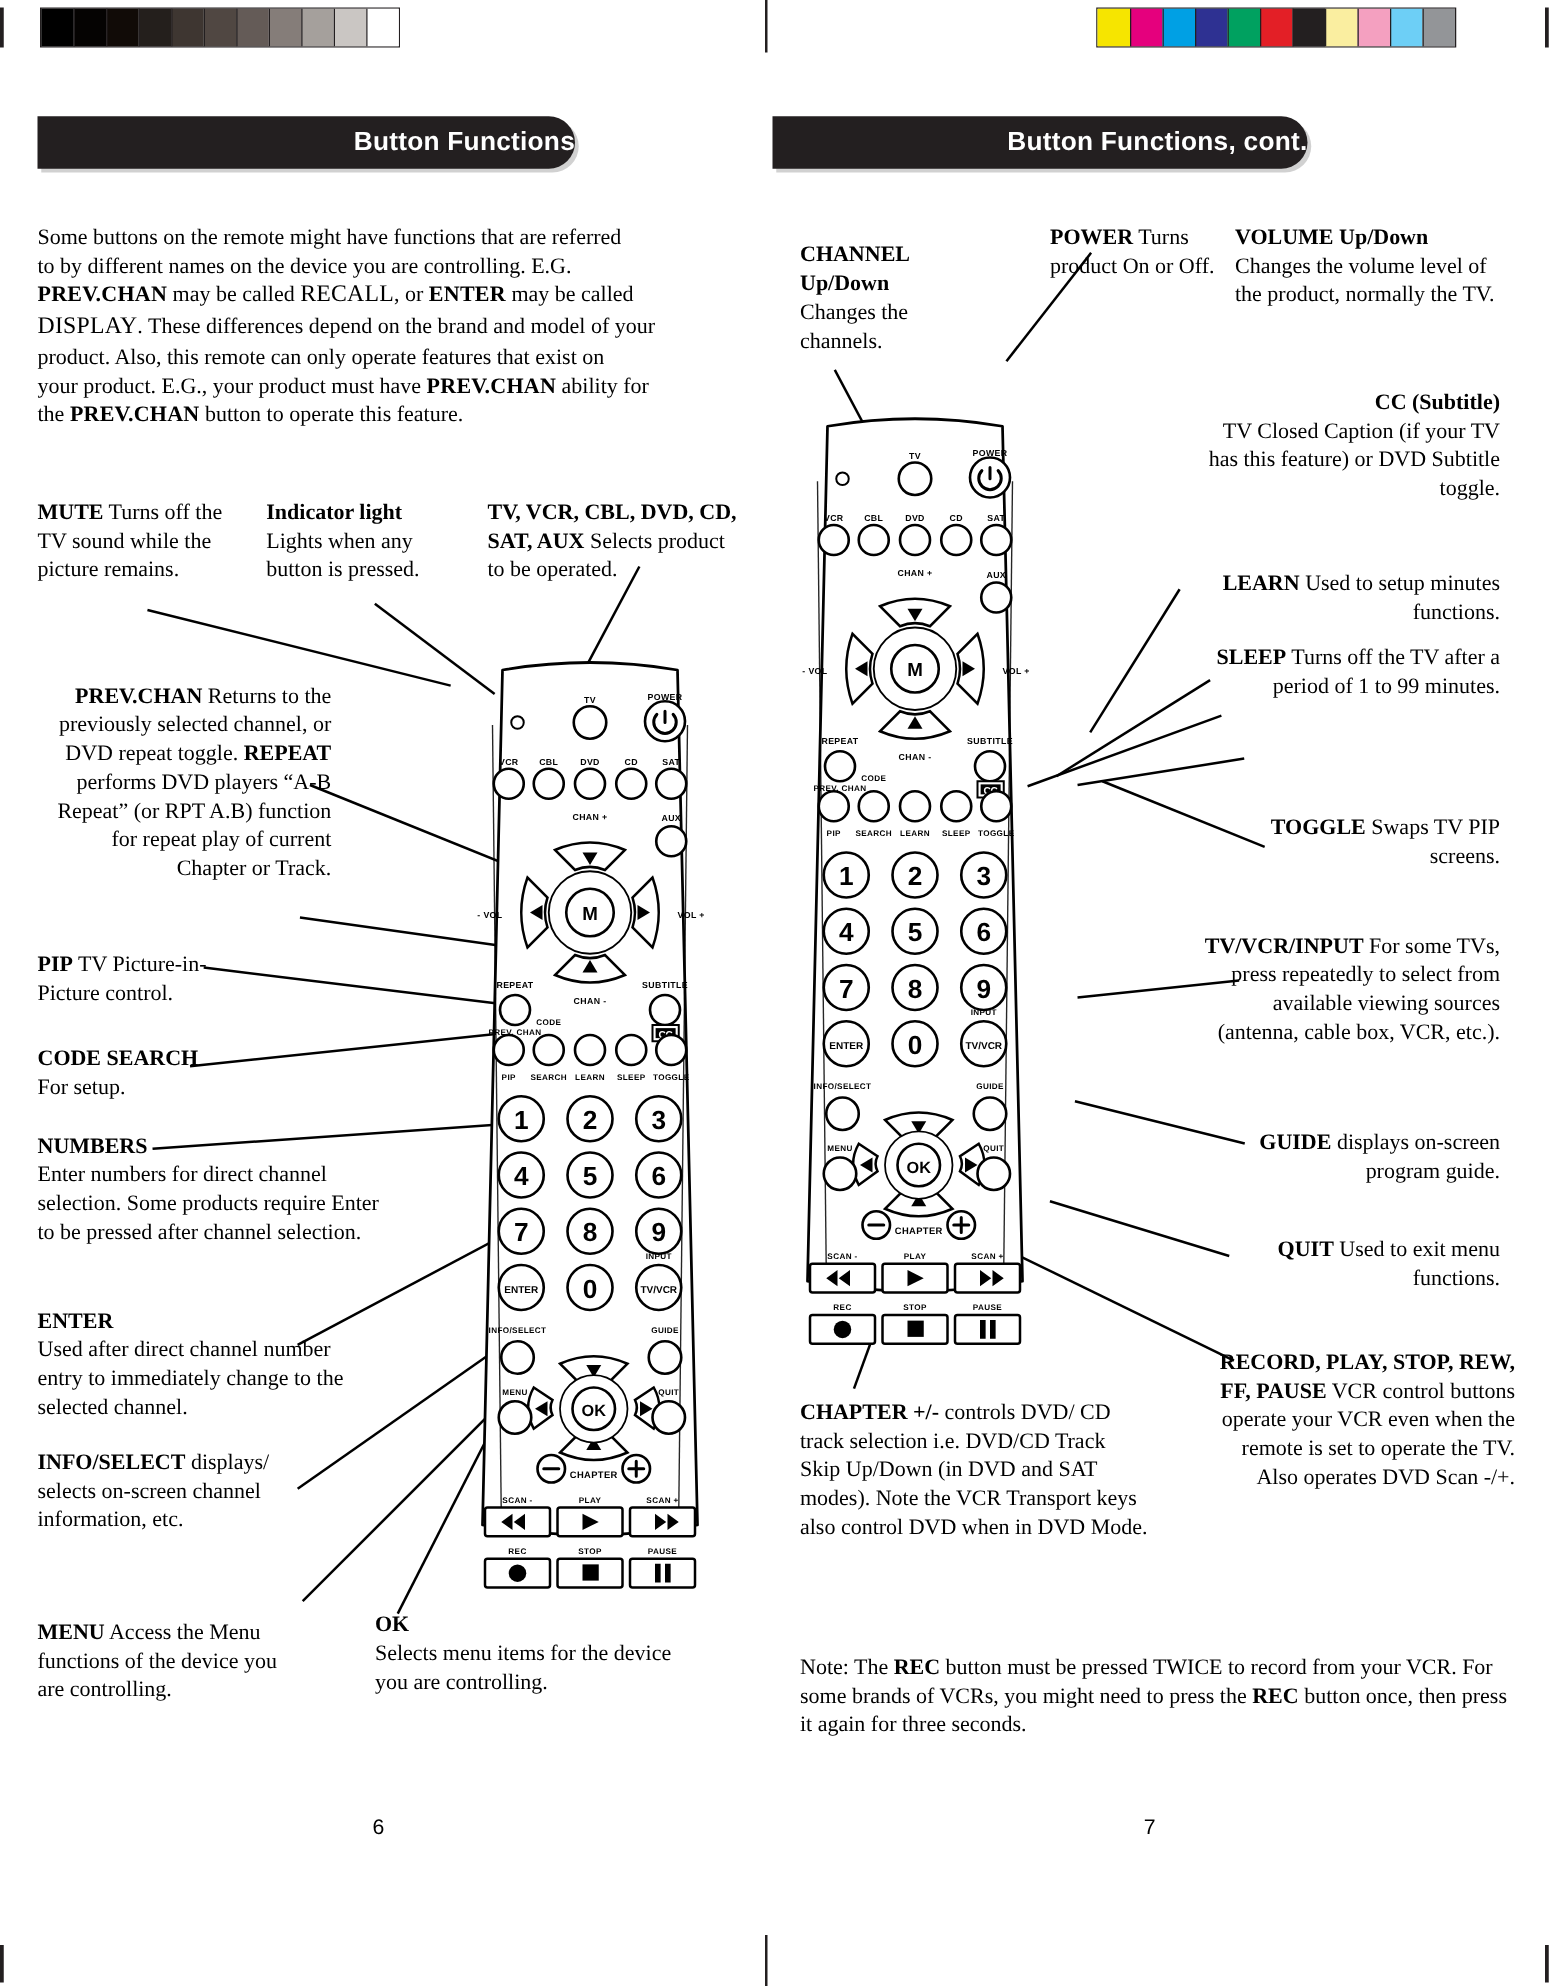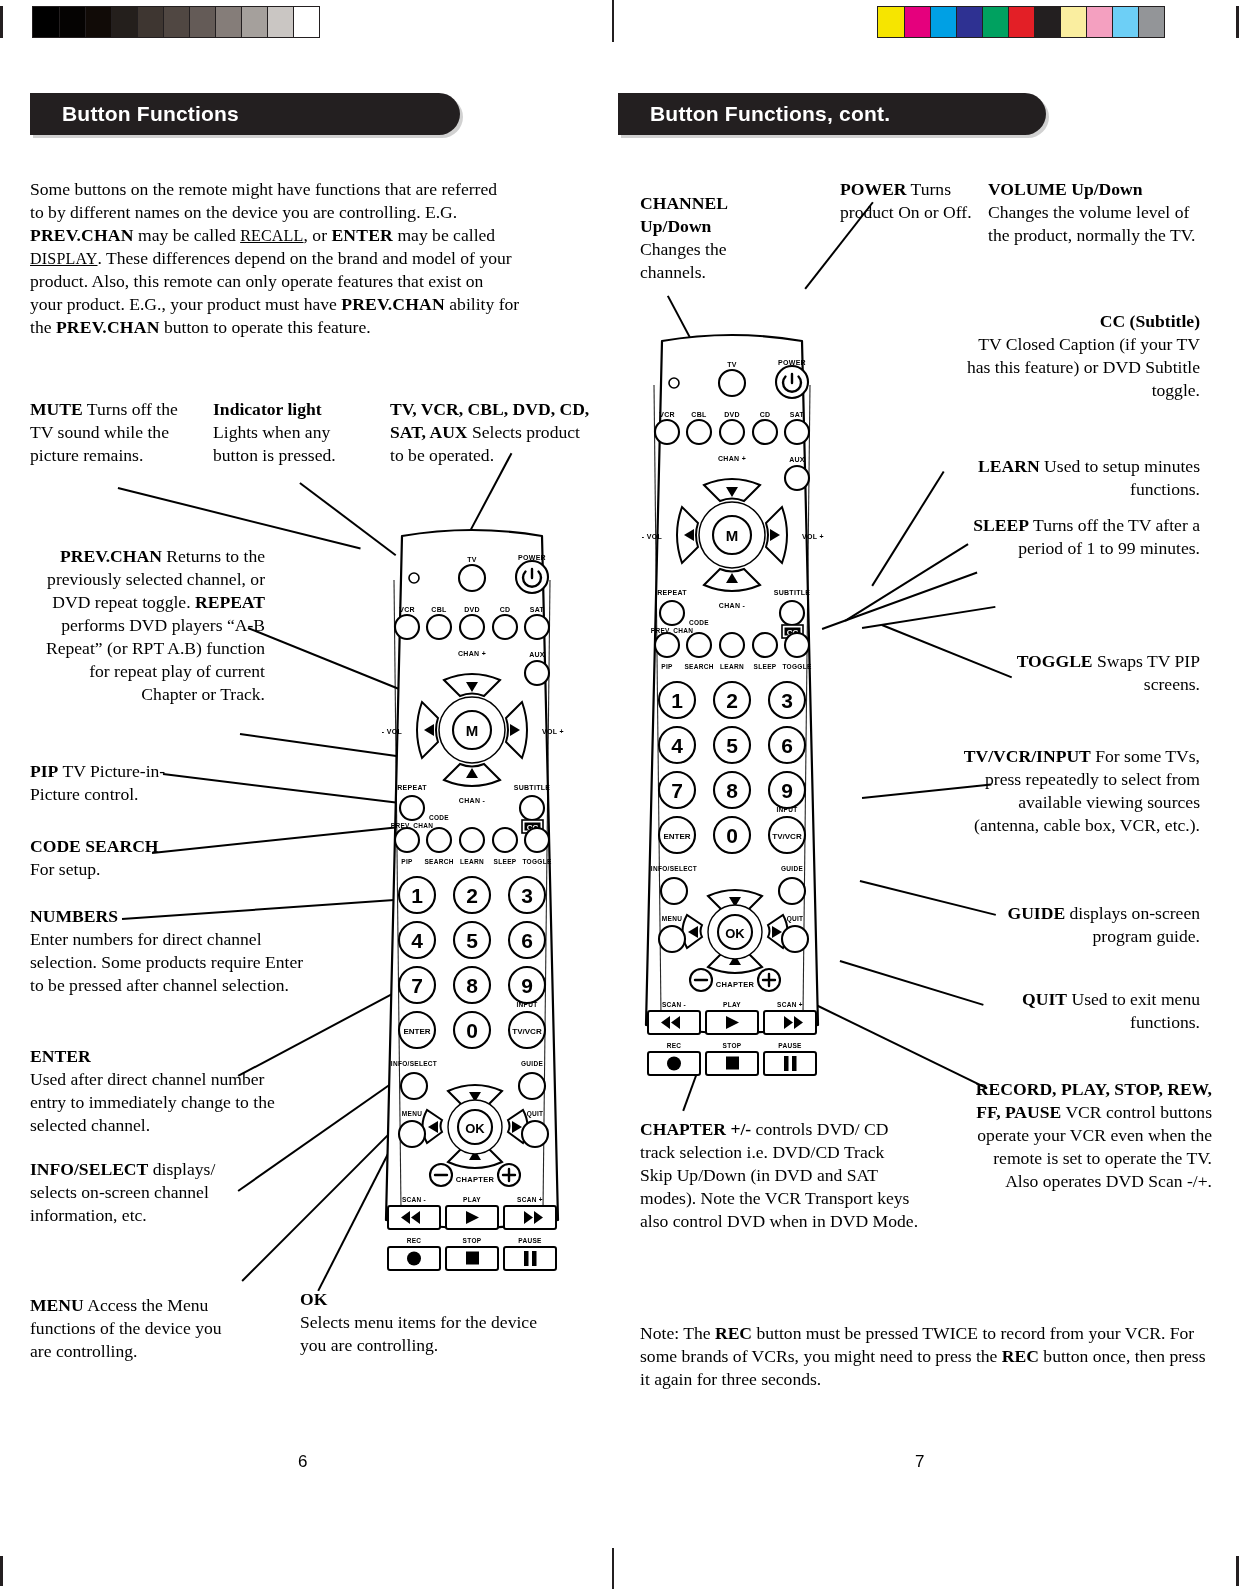--- a/index.html
+++ b/index.html
@@ -28,37 +28,38 @@
   .cm-bl     { left: 0px;   top: 1556px; width: 3px; height: 30px; }
   .cm-br     { left: 1236px;top: 1556px; width: 3px; height: 30px; }
 
   
   .banner {
     position: absolute; height: 42px;
     background: #231f20;
     border-radius: 0 21px 21px 0;
     display: flex; align-items: center;
     box-shadow: 3px 3px 0 rgba(0,0,0,0.18);
+    justify-content: flex-end;
   }
   .banner span {
     color: #fff;
     font-family: "Liberation Sans", sans-serif;
     font-weight: bold;
     font-size: 21px;
     padding-left: 32px;
     letter-spacing: .2px;
     white-space: nowrap;
   }
   .banner-left  { left: 30px;  top: 93px;  width: 430px; }
   .banner-right { left: 618px; top: 93px;  width: 428px; }
 
   
   .tb { position: absolute; font-size: 17.6px; line-height: 1.31; }
   .tb b { font-weight: bold; }
-  .sc { font-variant: small-caps; font-size: 16px; letter-spacing: .2px; text-decoration: underline; }
+  .sc { font-variant: small-caps; font-size: 19px; letter-spacing: .2px; }
   .sc-b { font-variant: small-caps; font-weight: bold; letter-spacing: .2px; }
   .ralign { text-align: right; }
 
   .pagenum {
     position: absolute; font-size: 17px;
     font-family: "Liberation Sans", sans-serif;
   }
 
   
   .lead { position: absolute; background: #000; transform-origin: 0 50%; height: 1.6px; }

